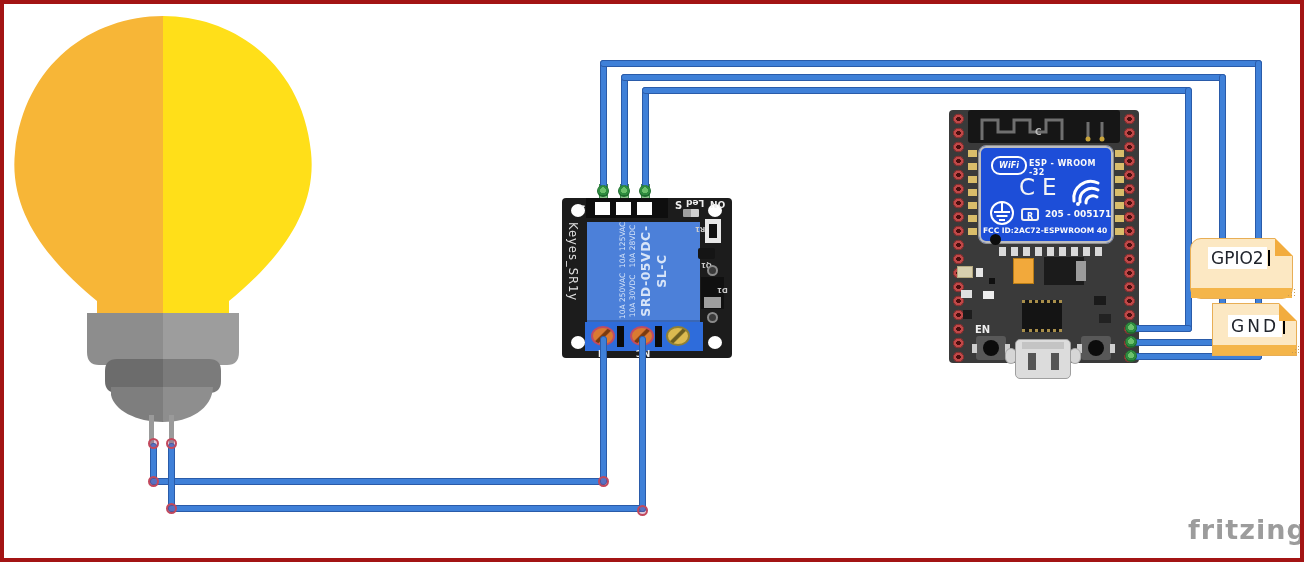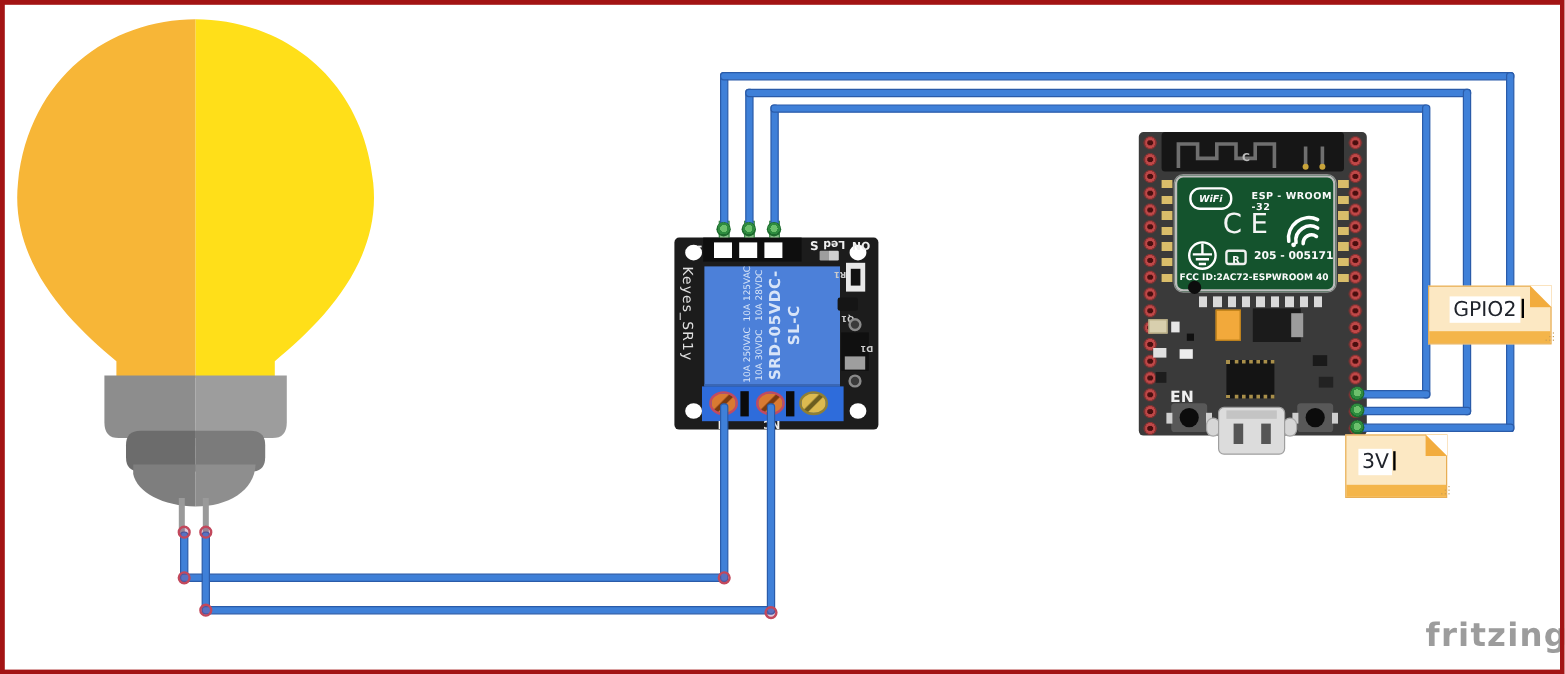--- a/index.html
+++ b/index.html
@@ -48,33 +48,33 @@
   .d1body{position:absolute;left:139px;top:79px;width:23px;height:32px;background:#101010;}
   .d1band{position:absolute;left:142px;top:99px;width:17px;height:11px;background:#9e9e9e;}
 
   
   .esp{position:absolute;left:949px;top:110px;width:190px;height:253px;background:#3a3a3a;border-radius:4px;z-index:1;}
   .ant{position:absolute;left:19px;top:0;width:152px;height:33px;background:#161616;border-radius:3px;}
   .antmark{position:absolute;left:86px;top:17px;color:#bbb;font-size:9px;font-weight:bold;}
   .pincol{position:absolute;top:2px;width:13px;height:252px;background-image:radial-gradient(circle at 6.5px 7px,#4a0f0f 0 2.2px,#c04848 2.2px 4.4px,#883030 4.4px 5.2px,rgba(0,0,0,0) 5.6px);background-size:13px 14px;background-repeat:repeat-y;}
   .goldcol{position:absolute;top:40px;width:9px;height:90px;background:repeating-linear-gradient(180deg,#d9bd6a 0 7px,rgba(0,0,0,0) 7px 13px);}
   .padrow{position:absolute;left:50px;top:137px;width:106px;height:9px;background:repeating-linear-gradient(90deg,#d9d9d9 0 7px,rgba(0,0,0,0) 7px 12px);}
-  .shield{position:absolute;left:29px;top:35px;width:134px;height:97px;background:#14532d;border:1px solid #8f8f8f;border-radius:8px;box-shadow:inset 0 0 0 2px #bdbdbd;color:#fafafa;}
+  .shield{position:absolute;left:29px;top:35px;width:134px;height:97px;background:#1d4ed8;border:1px solid #8f8f8f;border-radius:8px;box-shadow:inset 0 0 0 2px #bdbdbd;color:#fafafa;}
   .wifioval{position:absolute;left:12px;top:10px;width:32px;height:15px;border:2px solid #fff;border-radius:9px;font-size:8px;font-weight:bold;font-style:italic;text-align:center;line-height:15px;}
-  .modname{position:absolute;left:64px;top:13px;font-size:8px;font-weight:bold;letter-spacing:.4px;}
+  .modname{position:absolute;left:50px;top:13px;font-size:8px;font-weight:bold;letter-spacing:.4px;}
   .cemark{position:absolute;left:40px;top:28px;font-size:23px;letter-spacing:7px;color:#f4f4f4;}
   .rbox{position:absolute;left:42px;top:62px;width:18px;height:13px;border:2px solid #f0f0f0;border-radius:3px;font-size:8px;font-weight:bold;text-align:center;line-height:13px;box-sizing:border-box;}
   .serial{position:absolute;left:66px;top:63px;font-size:9px;font-weight:bold;}
   .fccline{position:absolute;left:4px;top:80px;font-size:7.5px;font-weight:bold;white-space:nowrap;}
   .blackdot{position:absolute;left:11px;top:88px;width:11px;height:11px;border-radius:50%;background:#0d0d0d;}
   .comp{position:absolute;}
   .btn{position:absolute;width:30px;height:24px;background:#585858;border-radius:3px;}
   .btn i{position:absolute;left:7px;top:4px;width:16px;height:16px;border-radius:50%;background:#0c0c0c;}
   .btn u{position:absolute;top:8px;width:5px;height:9px;background:#cfcfcf;}
-  .btnlabel{position:absolute;color:#f0f0f0;font-size:13px;font-weight:bold;}
+  .btnlabel{position:absolute;color:#f0f0f0;font-size:10px;font-weight:bold;}
   .usb{position:absolute;left:66px;top:229px;width:56px;height:40px;background:#dcdcdc;border:1px solid #9f9f9f;border-radius:5px;box-sizing:border-box;}
   .usb .lip{position:absolute;left:6px;top:2px;width:42px;height:7px;background:#c4c4c4;}
   .usb .slot{position:absolute;top:13px;width:8px;height:17px;background:#555;}
   .ear{position:absolute;width:12px;height:16px;background:#d6d6d6;border:1px solid #a8a8a8;border-radius:6px;box-sizing:border-box;}
 
   .fritzing{position:absolute;left:1188px;top:514px;font-size:27px;font-weight:bold;color:#9c9c9c;letter-spacing:1px;z-index:1;}
   svg{display:block;}
 </style>
 </head>
 <body>
@@ -254,26 +254,26 @@
   <div class="dot-green" style="left:1125px;top:322px;"></div>
   <div class="dot-green" style="left:1125px;top:336px;"></div>
   <div class="dot-green" style="left:1125px;top:350px;"></div>
   <div class="dot-red" style="left:148px;top:438px;"></div>
   <div class="dot-red" style="left:166px;top:438px;"></div>
   <div class="dot-red" style="left:148px;top:476px;"></div>
   <div class="dot-red" style="left:598px;top:476px;"></div>
   <div class="dot-red" style="left:166px;top:503px;"></div>
   <div class="dot-red" style="left:637px;top:505px;"></div>
 
-  <div class="note" style="left:1190px;top:238px;width:103px;height:49px;">
+  <div class="note" style="left:1190px;top:238px;width:103px;height:61px;border-radius:11px;">
     <div style="margin:8px 0 0 17px;"><span class="note-text">GPIO2</span><span class="cursor"></span></div>
     <div class="strip"></div>
     <div class="grip"></div>
   </div>
-  <div class="note" style="left:1121px;top:362px;width:85px;height:53px;">
-    <div style="margin:11px 0 0 10px;"><span class="note-text">3V</span><span class="cursor"></span></div>
+  <div class="note" style="left:1212px;top:303px;width:85px;height:53px;">
+    <div style="margin:11px 0 0 15px;"><span class="note-text" style="letter-spacing:3px;">GND</span><span class="cursor"></span></div>
     <div class="strip"></div>
     <div class="grip"></div>
   </div>
 
   <div class="fritzing">fritzing</div>
   <div class="frame"></div>
 </div>
 
 </body></html>

